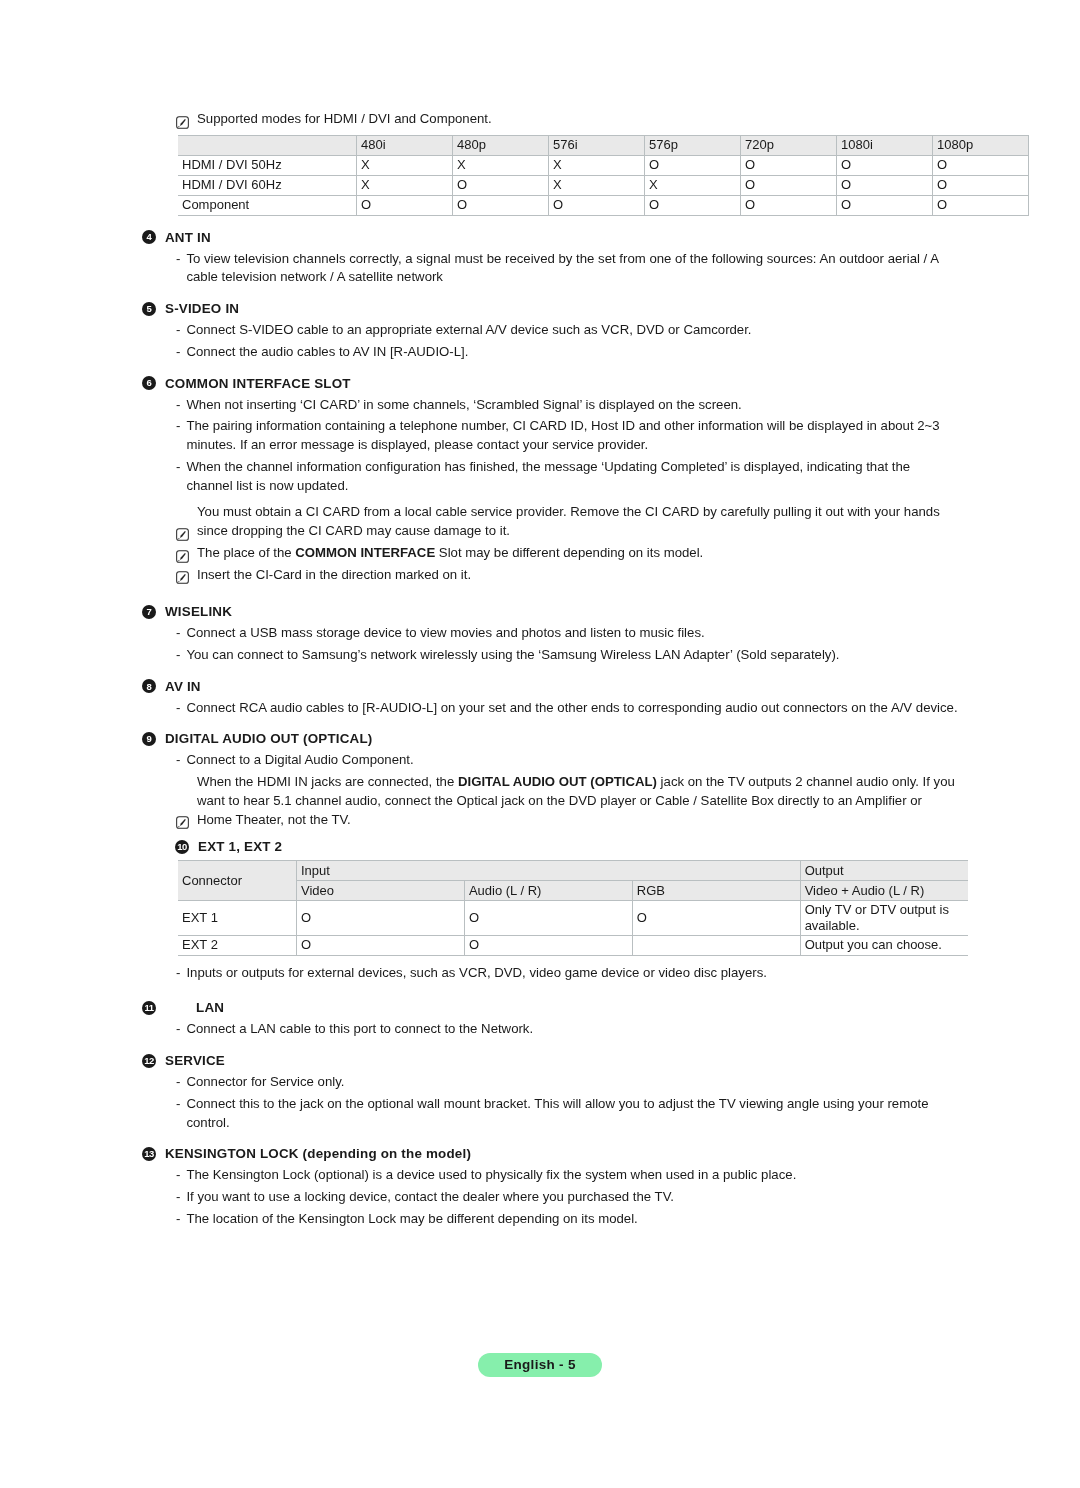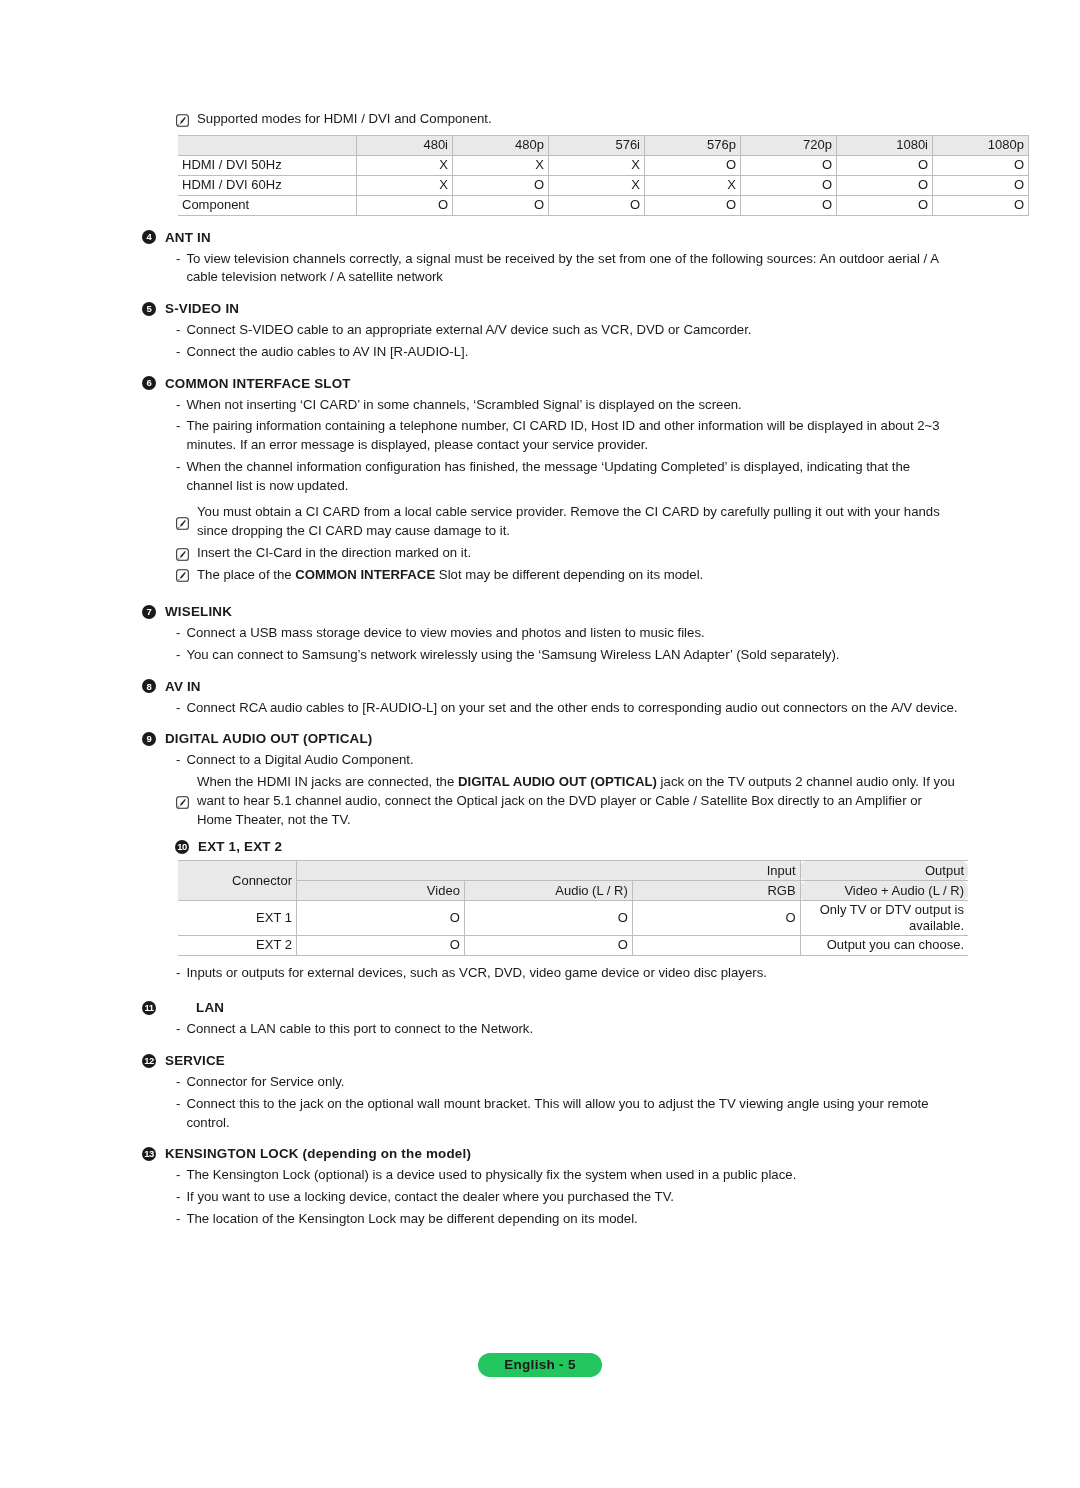--- a/index.html
+++ b/index.html
@@ -51,21 +51,21 @@
     font-size: 9.5px;
     font-weight: bold;
     line-height: 1;
     flex: 0 0 14px;
     letter-spacing: -0.5px;
   }
 
   
   .note-line {
     display: flex;
-    align-items: center;
+    align-items: flex-end;
     gap: 8px;
     font-size: 13.2px;
     line-height: 1.42;
     margin: 0 0 2px 0;
   }
   .note-line .note-icon { margin-top: 2px; }
   .note-block {
     margin-left: 36px;
   }
   .note-block .note-line { margin-bottom: 3px; }
@@ -98,29 +98,29 @@
   b, strong { font-weight: bold; }
 
   
   table.doc-table {
     border-collapse: collapse;
     font-size: 13px;
     table-layout: fixed;
   }
   table.doc-table td, table.doc-table th {
     border: 1px solid #b9bfc1;
-    text-align: right;
+    text-align: left;
     font-weight: normal;
     padding: 1px 4px;
     height: 17px;
     line-height: 1.2;
   }
   .hdr { background: #e9e9e9; }
   .no-left { border-left: none !important; }
-  .no-right { border-right: none !important; border-radius: 7px; }
+  .no-right { border-right: none !important; }
 
   
   .modes-wrap { margin: 6px 0 0 38px; }
   table.modes { width: 782px; }
   table.modes td.rowlab { width: 170px; text-align: left; }
   table.modes td.cell { width: 87px; }
 
   
   .ext-wrap { margin: 6px 0 0 38px; }
   table.ext { width: 790px; }
@@ -132,21 +132,21 @@
   
   .footer {
     position: absolute;
     left: 0;
     top: 1353px;
     width: 1080px;
     text-align: center;
   }
   .page-pill {
     display: inline-block;
-    background: #22c55e;
+    background: #86efac;
     border-radius: 12px;
     padding: 4px 26px 5px 26px;
     font-size: 13.5px;
     font-weight: bold;
     color: #1a1a1a;
     letter-spacing: 0.3px;
   }
 </style>
 </head>
 <body>
@@ -268,31 +268,31 @@
         <span>You must obtain a CI CARD from a local cable service provider. Remove the CI CARD by carefully pulling it out with your hands since dropping the CI CARD may cause damage to it.</span>
       </div>
       <div class="note-line">
         <span class="note-icon">
           <svg viewBox="0 0 14 14" width="13" height="13" xmlns="http://www.w3.org/2000/svg">
             <rect x="0.7" y="0.7" width="12.6" height="12.6" rx="2.6" ry="2.6" fill="#ffffff" stroke="#2a2a2a" stroke-width="1.1"></rect>
             <path d="M9.6 3.1 L5.1 8.0 L4.2 10.8 L6.6 9.3 L10.6 4.1 Z" fill="#2a2a2a"></path>
             <path d="M3.2 10.4 L2.0 12.2 L4.0 11.4 Z" fill="#2a2a2a"></path>
           </svg>
         </span>
-        <span>Insert the CI-Card in the direction marked on it.</span>
+        <span>The place of the <b>COMMON INTERFACE</b> Slot may be different depending on its model.</span>
       </div>
       <div class="note-line">
         <span class="note-icon">
           <svg viewBox="0 0 14 14" width="13" height="13" xmlns="http://www.w3.org/2000/svg">
             <rect x="0.7" y="0.7" width="12.6" height="12.6" rx="2.6" ry="2.6" fill="#ffffff" stroke="#2a2a2a" stroke-width="1.1"></rect>
             <path d="M9.6 3.1 L5.1 8.0 L4.2 10.8 L6.6 9.3 L10.6 4.1 Z" fill="#2a2a2a"></path>
             <path d="M3.2 10.4 L2.0 12.2 L4.0 11.4 Z" fill="#2a2a2a"></path>
           </svg>
         </span>
-        <span>The place of the <b>COMMON INTERFACE</b> Slot may be different depending on its model.</span>
+        <span>Insert the CI-Card in the direction marked on it.</span>
       </div>
     </div>
 
     <div class="section-head" style="margin-top:20px;">
       <span class="num">7</span>
       <span class="head-text">WISELINK</span>
     </div>
     <div class="dash-list">
       <div class="dash-item">
         <span class="dash">-</span>

